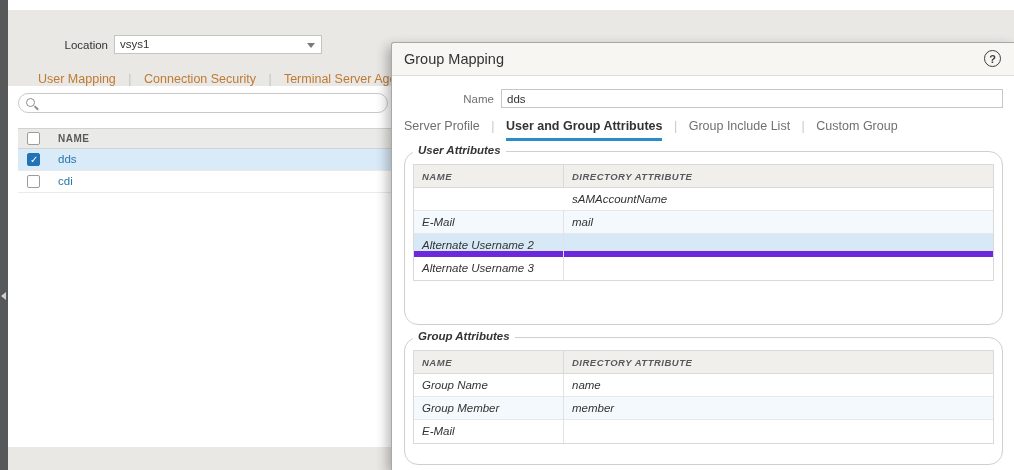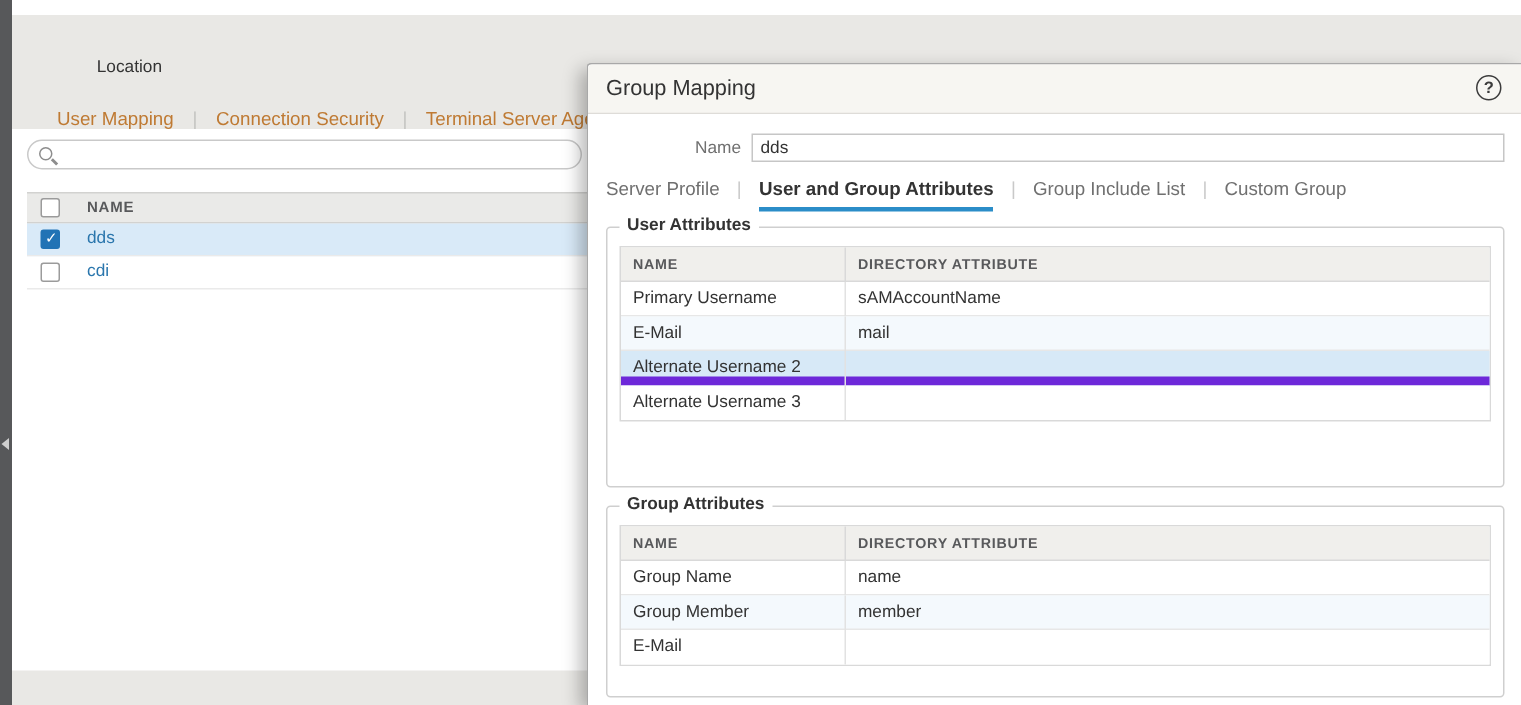--- a/index.html
+++ b/index.html
@@ -66,21 +66,21 @@
   .name-label { position:absolute; left:0; top:50px; width:102px; text-align:right;
     font-size:11.5px; color:#707070; }
   .name-input { position:absolute; left:109px; top:46px; width:502px; height:19px;
     border:1px solid #c6c6c6; font-size:11.5px; color:#333; padding:0 5px;
     font-family:"Liberation Sans",sans-serif; outline:none; }
   .dlg-tabs { position:absolute; left:12px; top:76px; font-size:12.5px; color:#707070; white-space:nowrap; }
   .dlg-tabs .dtab { display:inline-block; padding-bottom:5px; cursor:pointer; }
   .dlg-tabs .dtab.active { color:#333; font-weight:bold; border-bottom:3px solid #2b8dc8;text-align:center; }
   .dlg-tabs .sep { color:#c9c9c9; margin:0 8px; }
 
-  .fieldset { position:absolute; left:12px; width:599px; border:1px solid #cfcfcf; border-radius:3px; background:#fff; }
+  .fieldset { position:absolute; left:12px; width:599px; border:1px solid #cfcfcf; border-radius:14px; background:#fff;font-style:italic; }
   .fs-user { top:108px; height:174px; }
   .fs-group { top:294px; height:128px; }
   .legend { position:absolute; top:-8px; left:8px; background:#fff; padding:0 5px;
     font-size:11.5px; font-weight:bold; color:#333; }
   .attr-table { position:absolute; left:8px; top:12px; right:8px; border:1px solid #d9d9d9; }
   .atr { position:relative; height:23px; border-bottom:1px solid #e7e7e7; background:#fff; }
   .atr:last-child { border-bottom:none; }
   .atr.hdr { background:#f0efec; border-bottom:1px solid #d9d9d9; }
   .atr .c1, .atr .c2 { position:absolute; top:0; height:23px; line-height:23px;
     padding-left:8px; font-size:11.5px; color:#333; overflow:hidden; white-space:nowrap; }
@@ -93,20 +93,24 @@
 </style>
 </head>
 <body>
 
 <div class="dark-strip">
   <div class="collapse-arrow"></div>
 </div>
 
 <div class="topbar">
   <div class="location-label">Location</div>
+  <div class="location-select">
+    <span>vsys1</span>
+    <span class="location-caret"></span>
+  </div>
   <div class="subtabs">
     <span class="tab">User Mapping</span>
     <span class="sep">|</span>
     <span class="tab">Connection Security</span>
     <span class="sep">|</span>
     <span class="tab">Terminal Server Agen</span>
   </div>
 </div>
 
 <div class="content">
@@ -151,21 +155,20 @@
   </div>
 
   <div class="fieldset fs-user">
     <div class="legend">User Attributes</div>
     <div class="attr-table">
       <div class="atr hdr">
         <span class="c1">NAME</span>
         <span class="c2">DIRECTORY ATTRIBUTE</span>
       </div>
       <div class="atr">
-        <span class="c1">Primary Username</span>
         <span class="c2">sAMAccountName</span>
       </div>
       <div class="atr tint">
         <span class="c1">E-Mail</span>
         <span class="c2">mail</span>
       </div>
       <div class="atr sel">
         <span class="c1">Alternate Username 2</span>
         <span class="c2"></span>
       </div>

